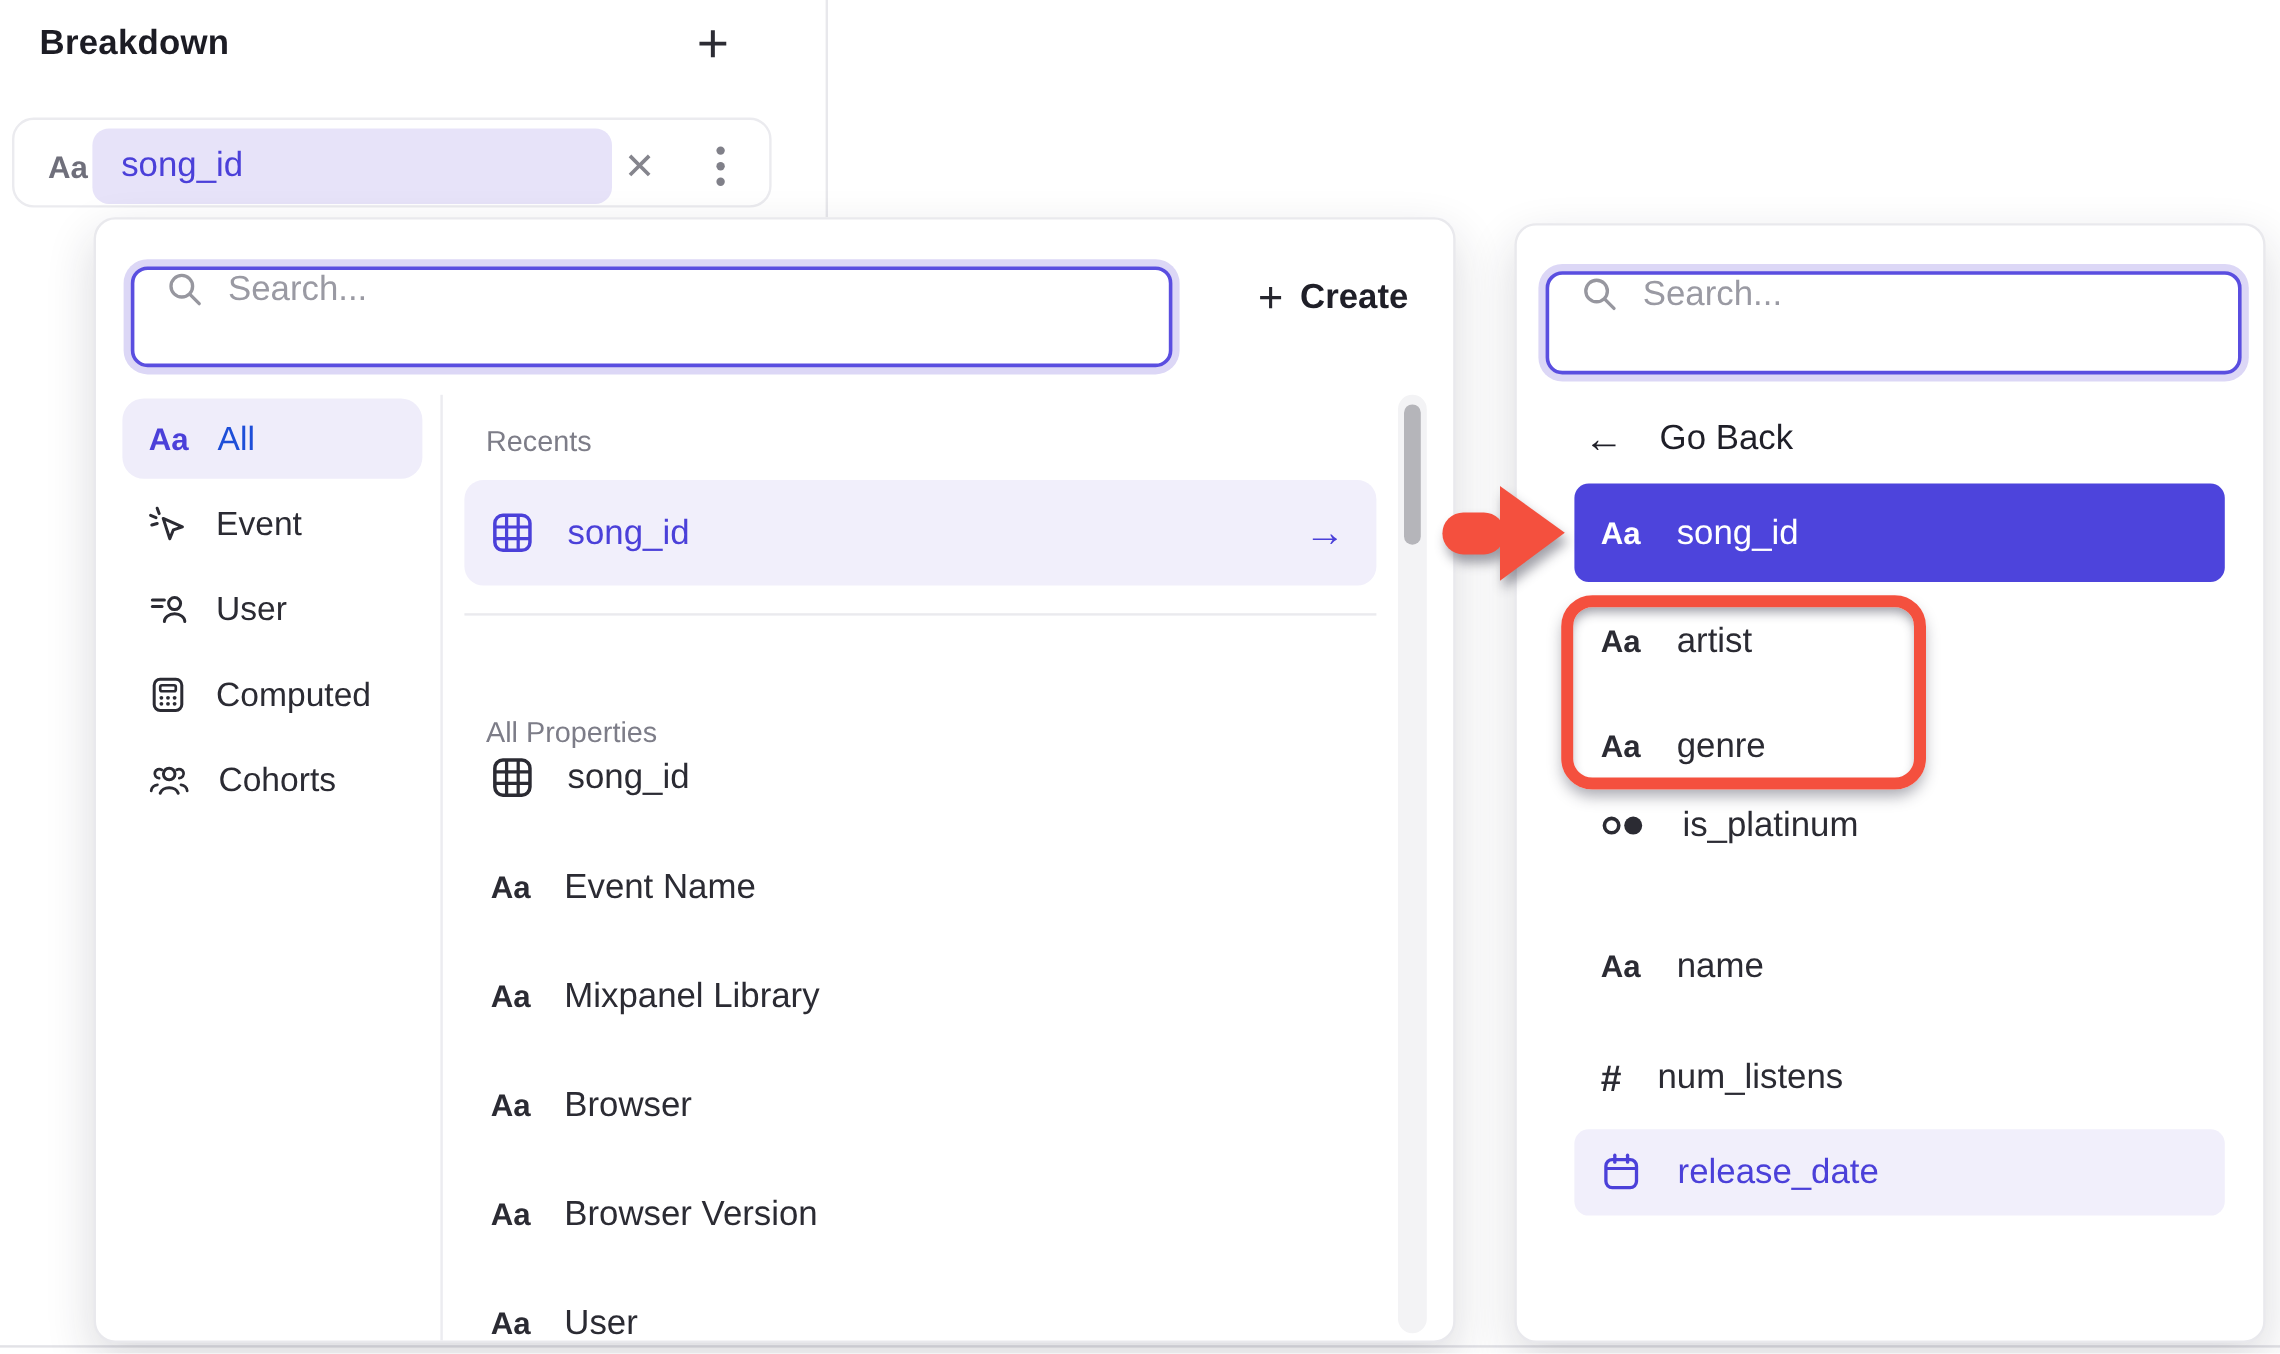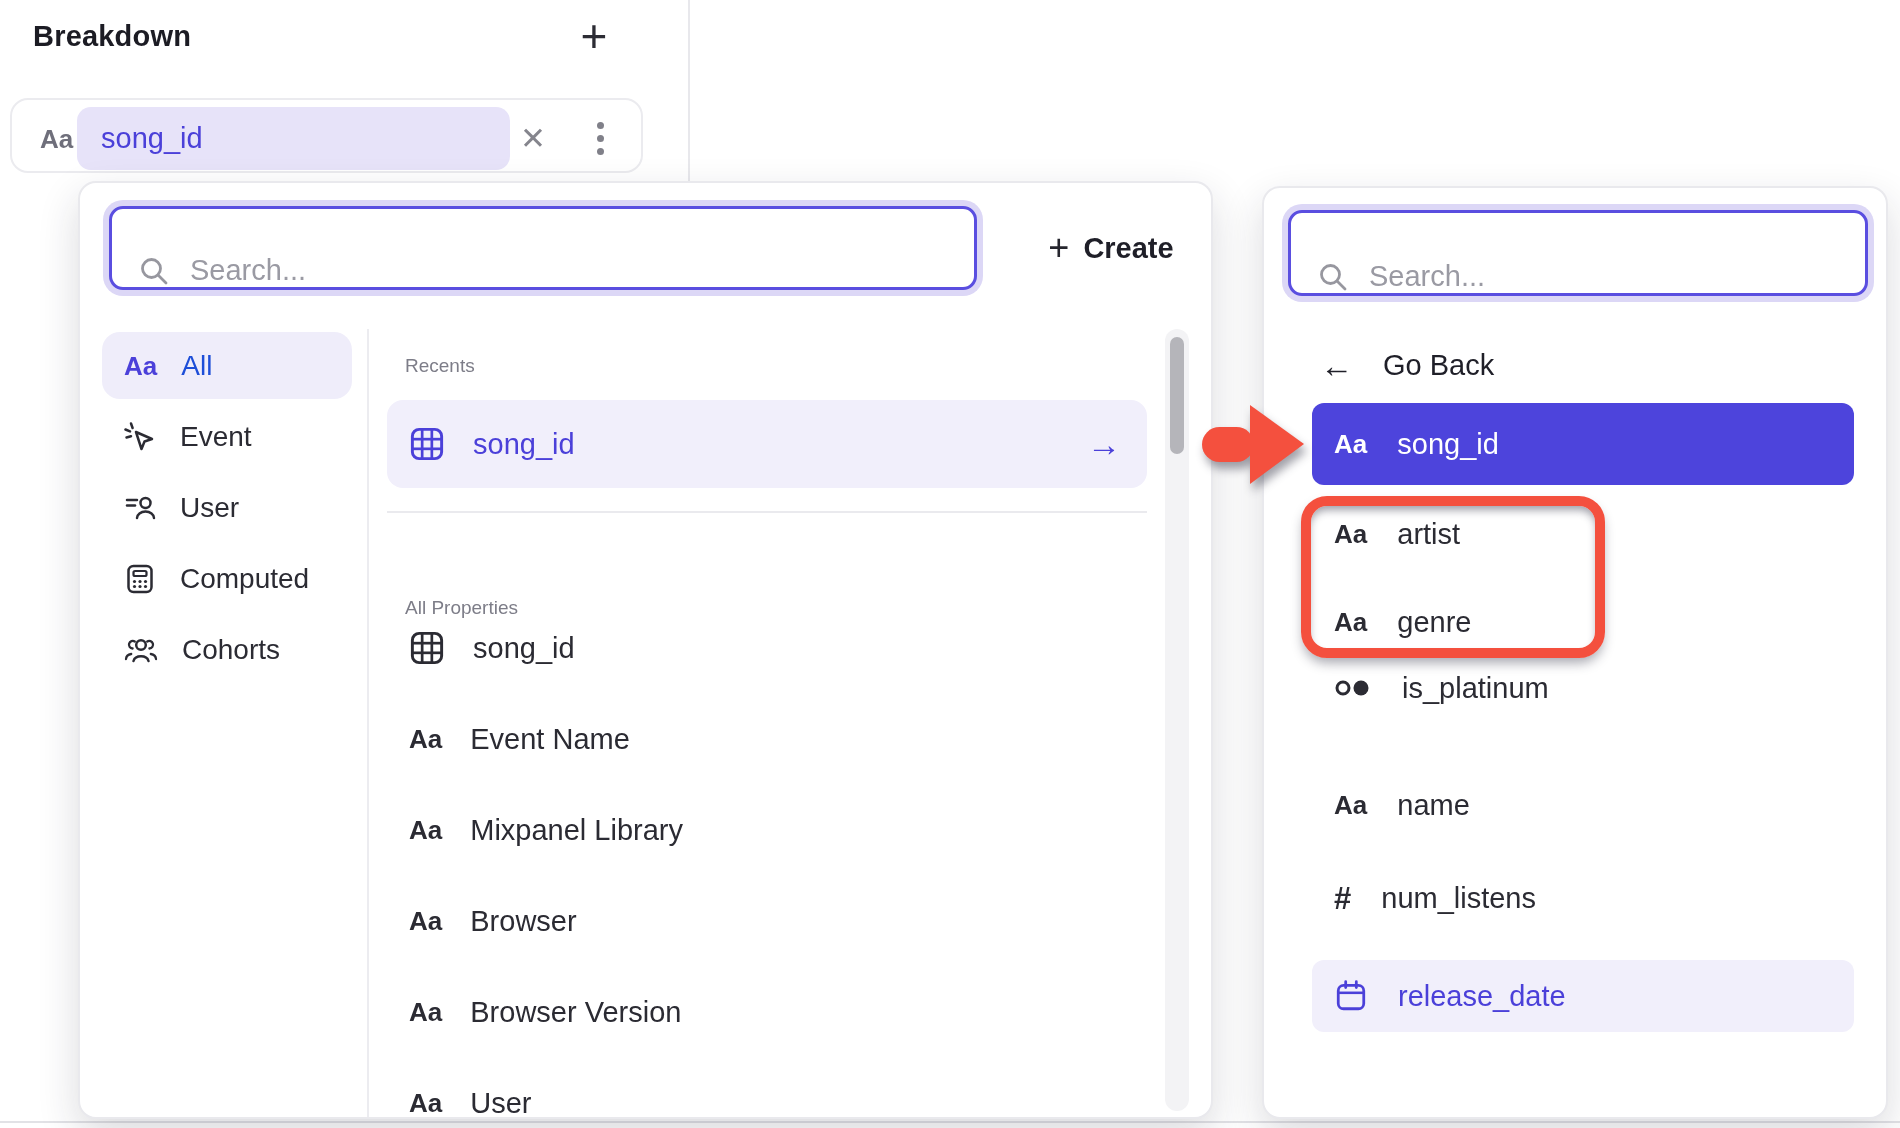--- a/index.html
+++ b/index.html
@@ -29,23 +29,23 @@
                 align-items:center; justify-content:center; z-index:2; cursor:pointer; }
   .chip-kebab i { width:7px; height:7px; border-radius:50%; background:#808089; }
 
   
   .panel { background:#fff; border:2px solid #e9e9ed; border-radius:18px;
            box-shadow:0 16px 40px rgba(30,30,50,.16); z-index:5; overflow:hidden; }
   #left-panel  { left:78px;  top:181px; width:1135px; height:938px; }
   #right-panel { left:1262px; top:186px; width:626px;  height:933px; }
 
   
-  .searchbox { position:absolute; display:flex; align-items:flex-end; gap:20px;
+  .searchbox { position:absolute; display:flex; align-items:flex-start; gap:20px;
                border:3px solid #5a4ee0; border-radius:14px; background:#fff;
-               box-shadow:0 0 0 6px #dcd7f6; padding-left:26px; }
+               box-shadow:0 0 0 6px #dcd7f6; padding-left:26px;margin-top:16px; }
   .searchbox input { border:none; outline:none; flex:1; font-size:29px; color:#3a3a42;
                      font-family:"Liberation Sans", sans-serif; background:transparent; }
   .searchbox input::placeholder { color:#9a9aa3; }
   #left-search  { left:29px; top:23px; width:868px; height:84px; }
   #right-search { left:24px; top:22px; width:580px; height:86px; }
 
   .create-btn { left:936px; top:28px; width:190px; height:74px; display:flex; align-items:center; justify-content:center;
                 gap:14px; cursor:pointer; }
   .create-plus { font-size:36px; font-weight:400; color:#26262e; line-height:1; }
   .create-label { font-size:29px; font-weight:700; color:#1f1f28; }
@@ -54,21 +54,21 @@
   .cat-col { left:22px; top:149px; width:250px; display:flex; flex-direction:column; gap:4px; }
   .cat-row { height:67px; display:flex; align-items:center; gap:24px; padding-left:22px; border-radius:18px; cursor:pointer; }
   .cat-row.selected { background:#efedfa; }
   .cat-row .label { font-size:28px; font-weight:500; color:#2b2b33; }
   .cat-row.selected .label { color:#1d4ed8; }
   .aa-icon { font-size:26px; font-weight:700; color:#2b2b33; line-height:1; }
   .aa-icon.indigo { color:#4b40d9; }
   .aa-icon.white { color:#ffffff; }
   .cat-divider { left:287px; top:146px; width:2px; height:792px; background:#ececf0; }
 
-  .list-header { font-size:19px; font-weight:500; color:#7d7d88; }
+  .list-header { font-size:24px; font-weight:500; color:#7d7d88; }
   #recents-header { left:325px; top:172px; }
   #allprops-header { left:325px; top:414px; }
 
   .recents-row { left:307px; top:217px; width:760px; height:88px; background:#f1effb; border-radius:16px;
                  display:flex; align-items:center; gap:28px; padding:0 26px 0 22px; cursor:pointer; }
   .recents-row .label { font-size:29px; font-weight:500; color:#4b40d9; }
   .recents-arrow { margin-left:auto; font-size:34px; color:#4b40d9; line-height:1; }
   .recents-divider { left:307px; top:328px; width:760px; height:2px; background:#eaeaee; }
 
   .props-col { left:307px; top:437px; width:760px; display:flex; flex-direction:column; gap:35px; }
@@ -81,21 +81,21 @@
   
   .goback-row { left:56px; top:152px; width:400px; height:50px; display:flex; align-items:center; gap:30px; cursor:pointer; }
   .goback-arrow { font-size:33px; color:#1f1f28; line-height:1; }
   .goback-label { font-size:29px; font-weight:500; color:#1f1f28; }
 
   .r-row { left:48px; width:542px; height:56px; display:flex; align-items:center; gap:30px; padding-left:22px;
            border-radius:12px; cursor:pointer; }
   .r-row .label { font-size:29px; font-weight:500; color:#2b2b33; }
   .r-row.selected { top:215px; height:82px; background:#4d44dc; }
   .r-row.selected .label { color:#ffffff; }
-  .r-row.highlight { top:772px; height:72px; background:#f1effb; }
+  .r-row.highlight { top:753px; height:72px; background:#f1effb; }
   .r-row.highlight .label { color:#4b40d9; }
   #row-artist { top:318px; } #row-genre { top:406px; } #row-platinum { top:472px; }
   #row-name { top:589px; } #row-listens { top:682px; }
   .hash-icon { font-size:31px; font-weight:600; color:#2b2b33; line-height:1; }
 
   
   .red-box { left:37px; top:308px; width:304px; height:162px; border:10px solid #f4503e; border-radius:26px;
              pointer-events:none; z-index:8;
              box-shadow:0 7px 12px -2px rgba(40,40,60,.40), inset 0 6px 9px -2px rgba(40,40,60,.45); }
   .red-arrow { left:1198px; top:398px; width:112px; height:92px; z-index:9; pointer-events:none;

